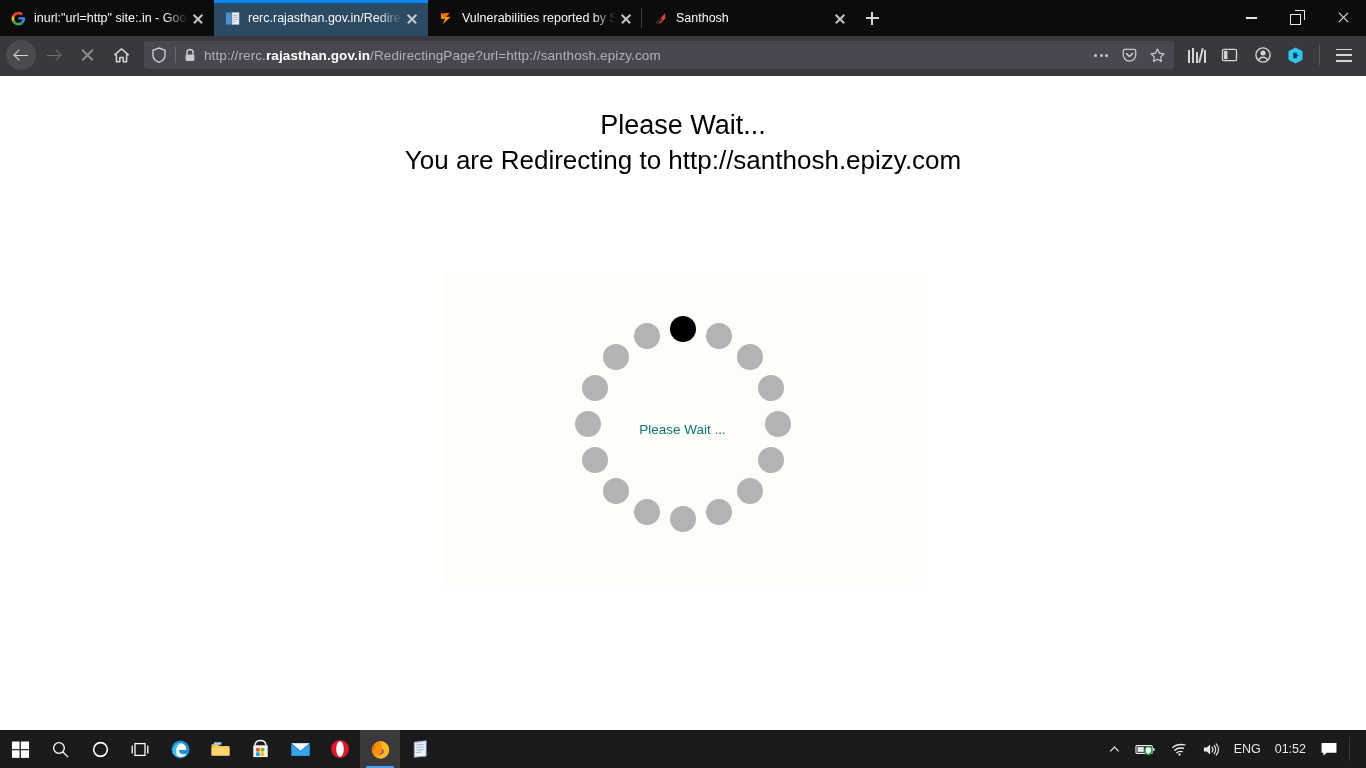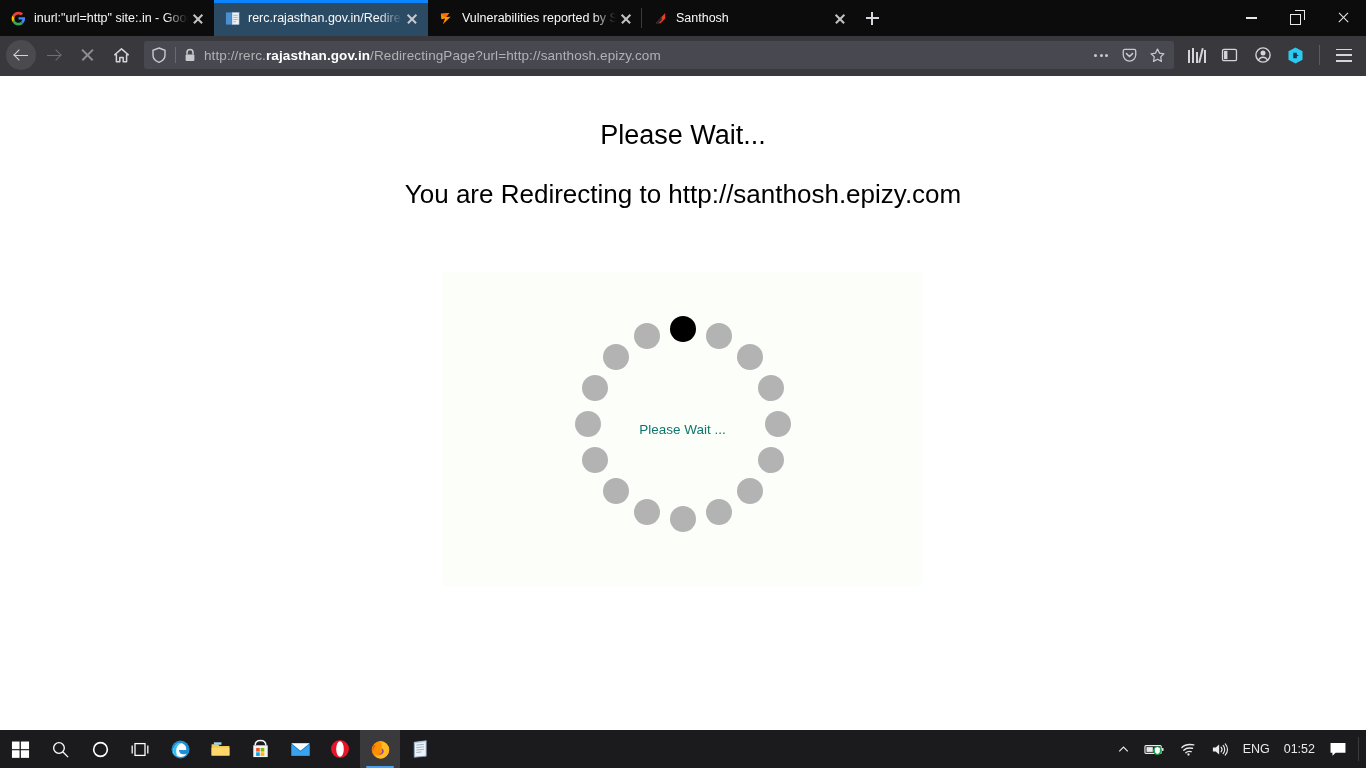--- a/index.html
+++ b/index.html
@@ -144,25 +144,25 @@
   .burger i { height:1.7px; background:#d5d5d8; display:block; width:100%; }
 
   
   .loadline { height:2px; background:#38383d; }
 
   
   .content {
     flex:1; background:#ffffff; position:relative; overflow:hidden;
   }
   .heading {
-    text-align:center; padding-top:42px;
+    text-align:center; padding-top:32px;
     font-family:"Liberation Sans", sans-serif;
   }
   .heading .l1 { font-size:27px; color:#000; font-weight:400; line-height:1.28; }
-  .heading .l2 { font-size:26px; color:#000; font-weight:400; line-height:1.35;margin-top:24px; }
+  .heading .l2 { font-size:26px; color:#000; font-weight:400; line-height:1.35; }
 
   .panel {
     position:absolute; left:443px; top:196px; width:479px; height:314px;
     background:#fcfefa;
   }
   .spinner { position:absolute; left:0; top:0; width:100%; height:100%; }
   .dot {
     position:absolute; width:26px; height:26px; border-radius:50%;
     background:#b3b3b3; margin-left:-13px; margin-top:-13px;
   }
@@ -180,21 +180,21 @@
   .tb-item {
     width:40px; display:flex; align-items:center; justify-content:center;
     position:relative;
   }
   .tb-item.active { background:#3a3a3c; }
   .tb-item.running::after, .tb-item.active::after {
     content:""; position:absolute; bottom:0; left:6px; right:6px; height:2.5px;
     background:#4aa3f0; border-radius:2px;
   }
   .tray {
-    margin-left:auto; display:flex; align-items:center; gap:0; padding-right:7px;
+    margin-left:auto; display:flex; align-items:center; gap:0; padding-right:16px;
   }
   .tray-item {
     height:38px; display:flex; align-items:center; justify-content:center;
     padding:0 7px; color:#e9e9e9; font-size:12.5px;
   }
   .tray-sep { width:1px; height:24px; background:#3a3a3c; margin-left:4px; }
 </style>
 </head>
 <body>
 

